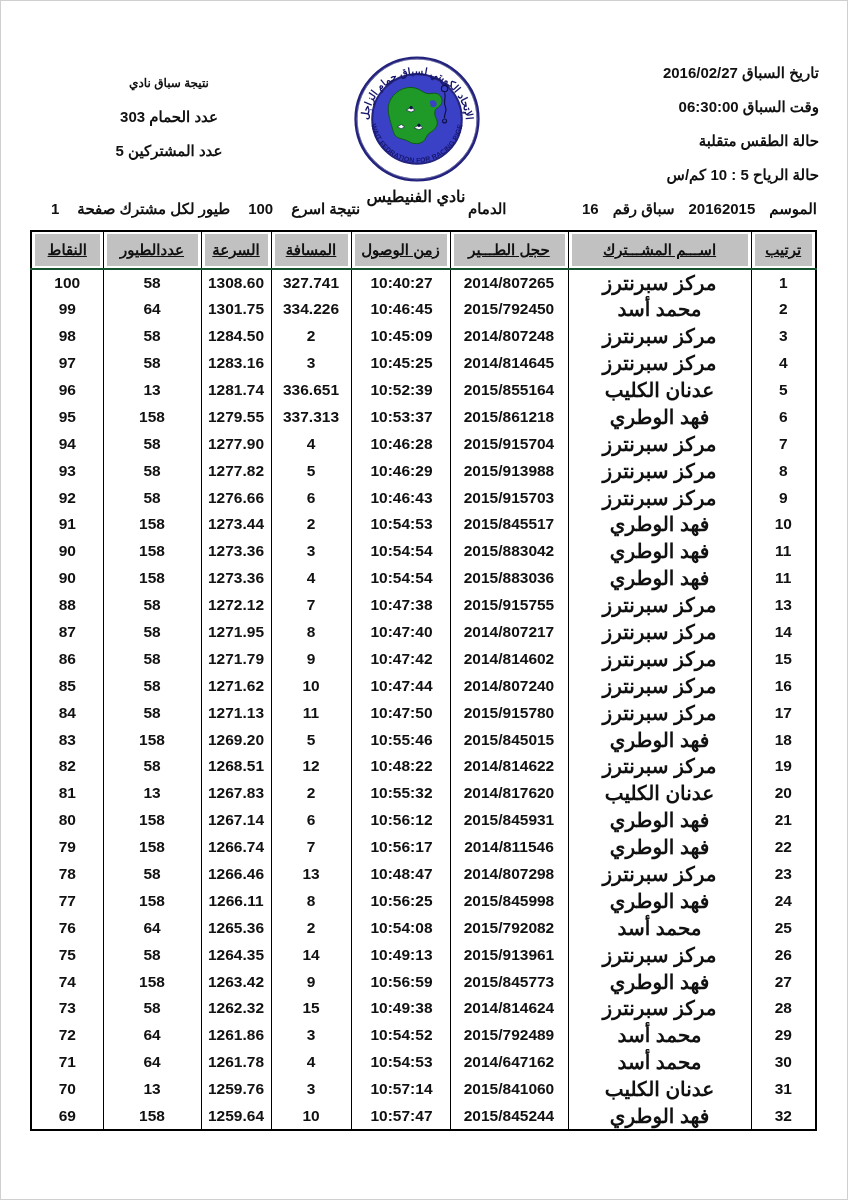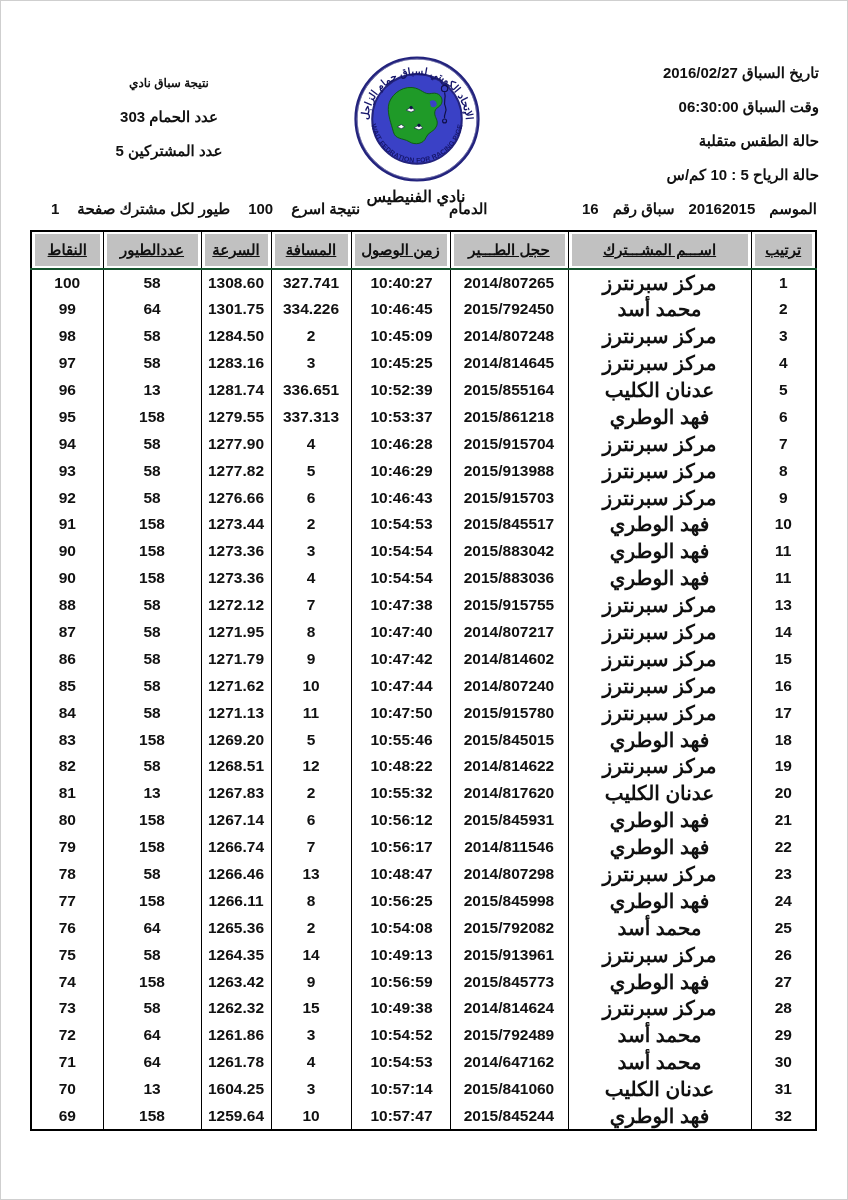--- a/index.html
+++ b/index.html
@@ -29,21 +29,21 @@
   .top-left .doc-title{font-size:12px;}
   .logo-wrap{position:absolute;top:33px;left:352px;width:128px;height:128px;}
   .club-name{
     position:absolute;top:165px;left:315px;width:200px;
     text-align:center;font-weight:bold;font-size:16px;direction:rtl;
   }
 
   
   .meta-row{position:absolute;top:199px;right:0;left:0;height:26px;font-weight:bold;font-size:15px;direction:rtl;}
   .meta-right{position:absolute;right:30px;top:0;display:inline-flex;gap:14px;direction:rtl;}
-  .meta-center{position:absolute;left:448px;top:0;}
+  .meta-center{position:absolute;left:467px;top:0;}
   .meta-left{position:absolute;left:50px;top:0;display:inline-flex;gap:18px;direction:rtl;}
 
   
   .results{
     position:absolute;top:229px;right:30px;
     border-collapse:collapse;table-layout:fixed;
     width:785px;
     direction:rtl;
     font-weight:bold;
   }
@@ -483,21 +483,21 @@
         <td class="col-speed">1261.78</td>
         <td class="col-birds">64</td>
         <td class="col-points">71</td>
       </tr>
       <tr>
         <td class="col-rank">31</td>
         <td class="col-name">عدنان الكليب</td>
         <td class="col-ring">2015/841060</td>
         <td class="col-time">10:57:14</td>
         <td class="col-dist">3</td>
-        <td class="col-speed">1604.25</td>
+        <td class="col-speed">1259.76</td>
         <td class="col-birds">13</td>
         <td class="col-points">70</td>
       </tr>
       <tr>
         <td class="col-rank">32</td>
         <td class="col-name">فهد الوطري</td>
         <td class="col-ring">2015/845244</td>
         <td class="col-time">10:57:47</td>
         <td class="col-dist">10</td>
         <td class="col-speed">1259.64</td>

